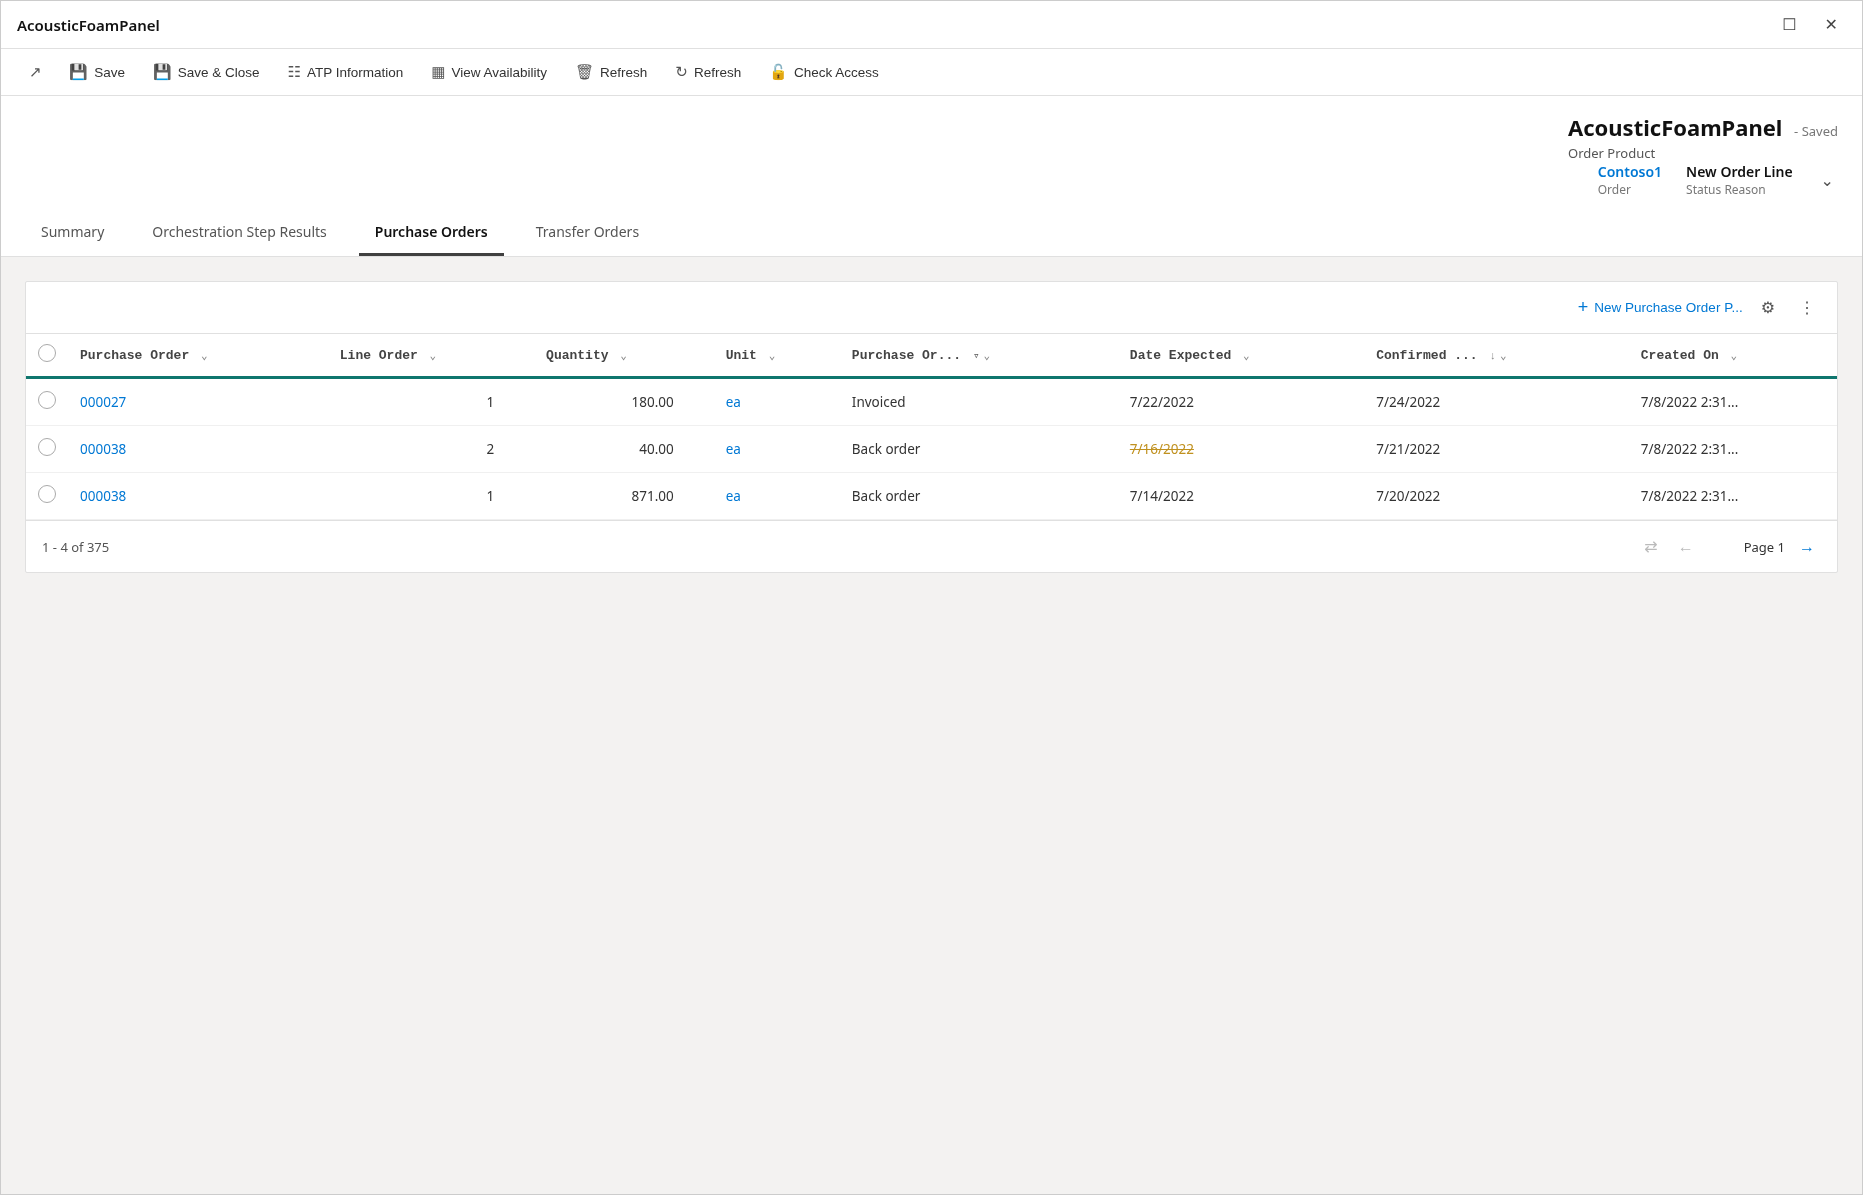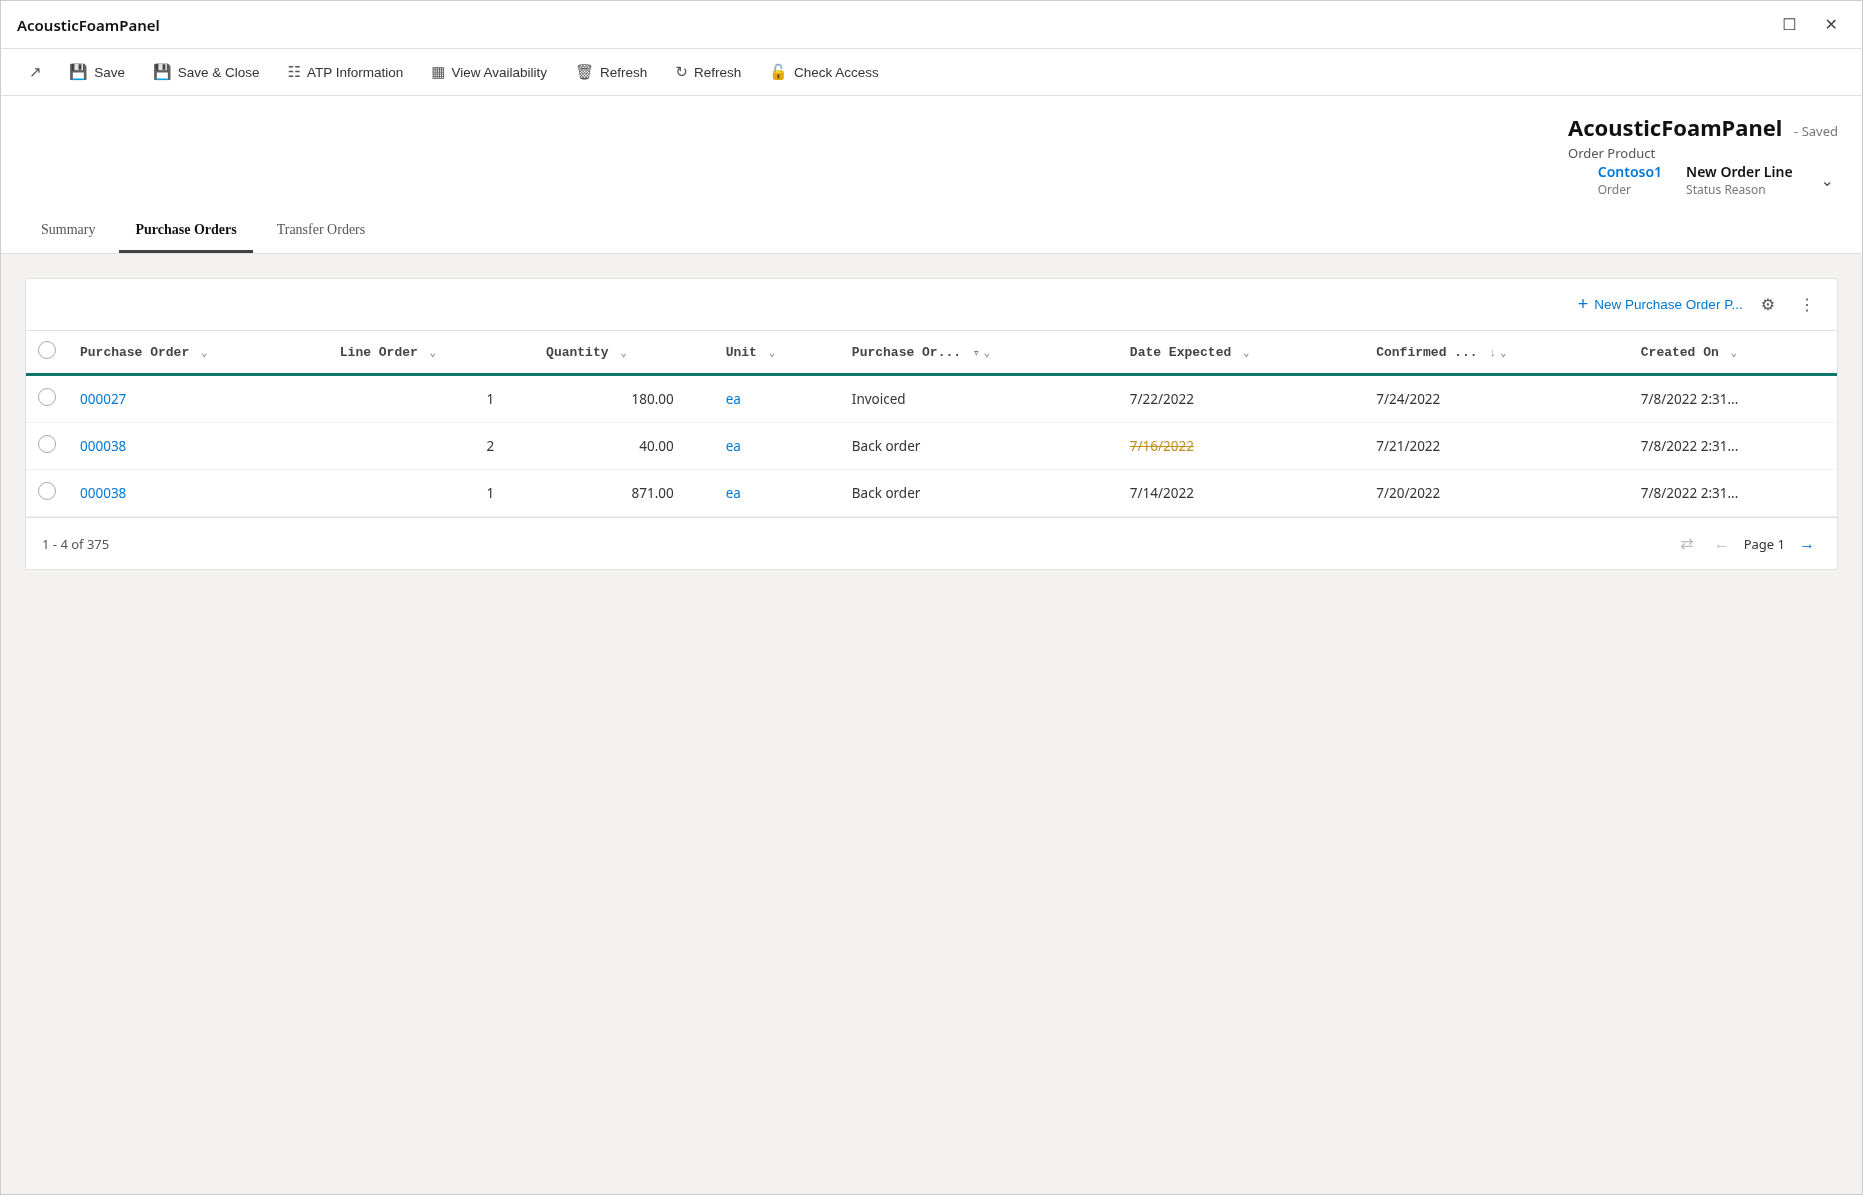--- a/index.html
+++ b/index.html
@@ -122,26 +122,25 @@
     .chevron-btn {
       background: none;
       border: none;
       cursor: pointer;
       color: #555;
       font-size: 16px;
       padding: 4px;
     }
     .tabs {
       display: flex;
-      gap: 8px;
+      gap: 16px;
       padding: 0 24px;
       background: #fff;
       border-bottom: 1px solid #e0e0e0;
       margin-top: 4px;
-      font-family: Liberation Serif, serif;
     }
     .tab {
       padding: 12px 16px;
       cursor: pointer;
       font-size: 14px;
       color: #555;
       border-bottom: 3px solid transparent;
       white-space: nowrap;
     }
     .tab.active {
@@ -250,20 +249,21 @@
       border: none;
       cursor: pointer;
       color: #0078d4;
       font-size: 16px;
       padding: 4px 6px;
     }
     .page-btn:disabled { color: #bbb; cursor: default; }
     .page-label {
       font-size: 13px;
       color: #333;
+      margin-left: 36px;
     }
     .checkbox-circle {
       width: 18px;
       height: 18px;
       border-radius: 50%;
       border: 1.5px solid #aaa;
       display: inline-block;
       cursor: pointer;
     }
   </style>
@@ -332,20 +332,21 @@
           <span class="record-meta-status">New Order Line</span>
           <span class="record-meta-label">Status Reason</span>
         </div>
         <button class="chevron-btn">⌄</button>
       </div>
     </div>
   </div>
 
   <div class="tabs">
     <div class="tab">Summary</div>
+    <div class="tab">Orchestration Step Results</div>
     <div class="tab active">Purchase Orders</div>
     <div class="tab">Transfer Orders</div>
   </div>
 
   <div class="content-area">
     <div class="grid-container">
 
       <div class="grid-toolbar">
         <button class="grid-new-btn">
           <span style="font-size:18px;font-weight:300;">+</span>

